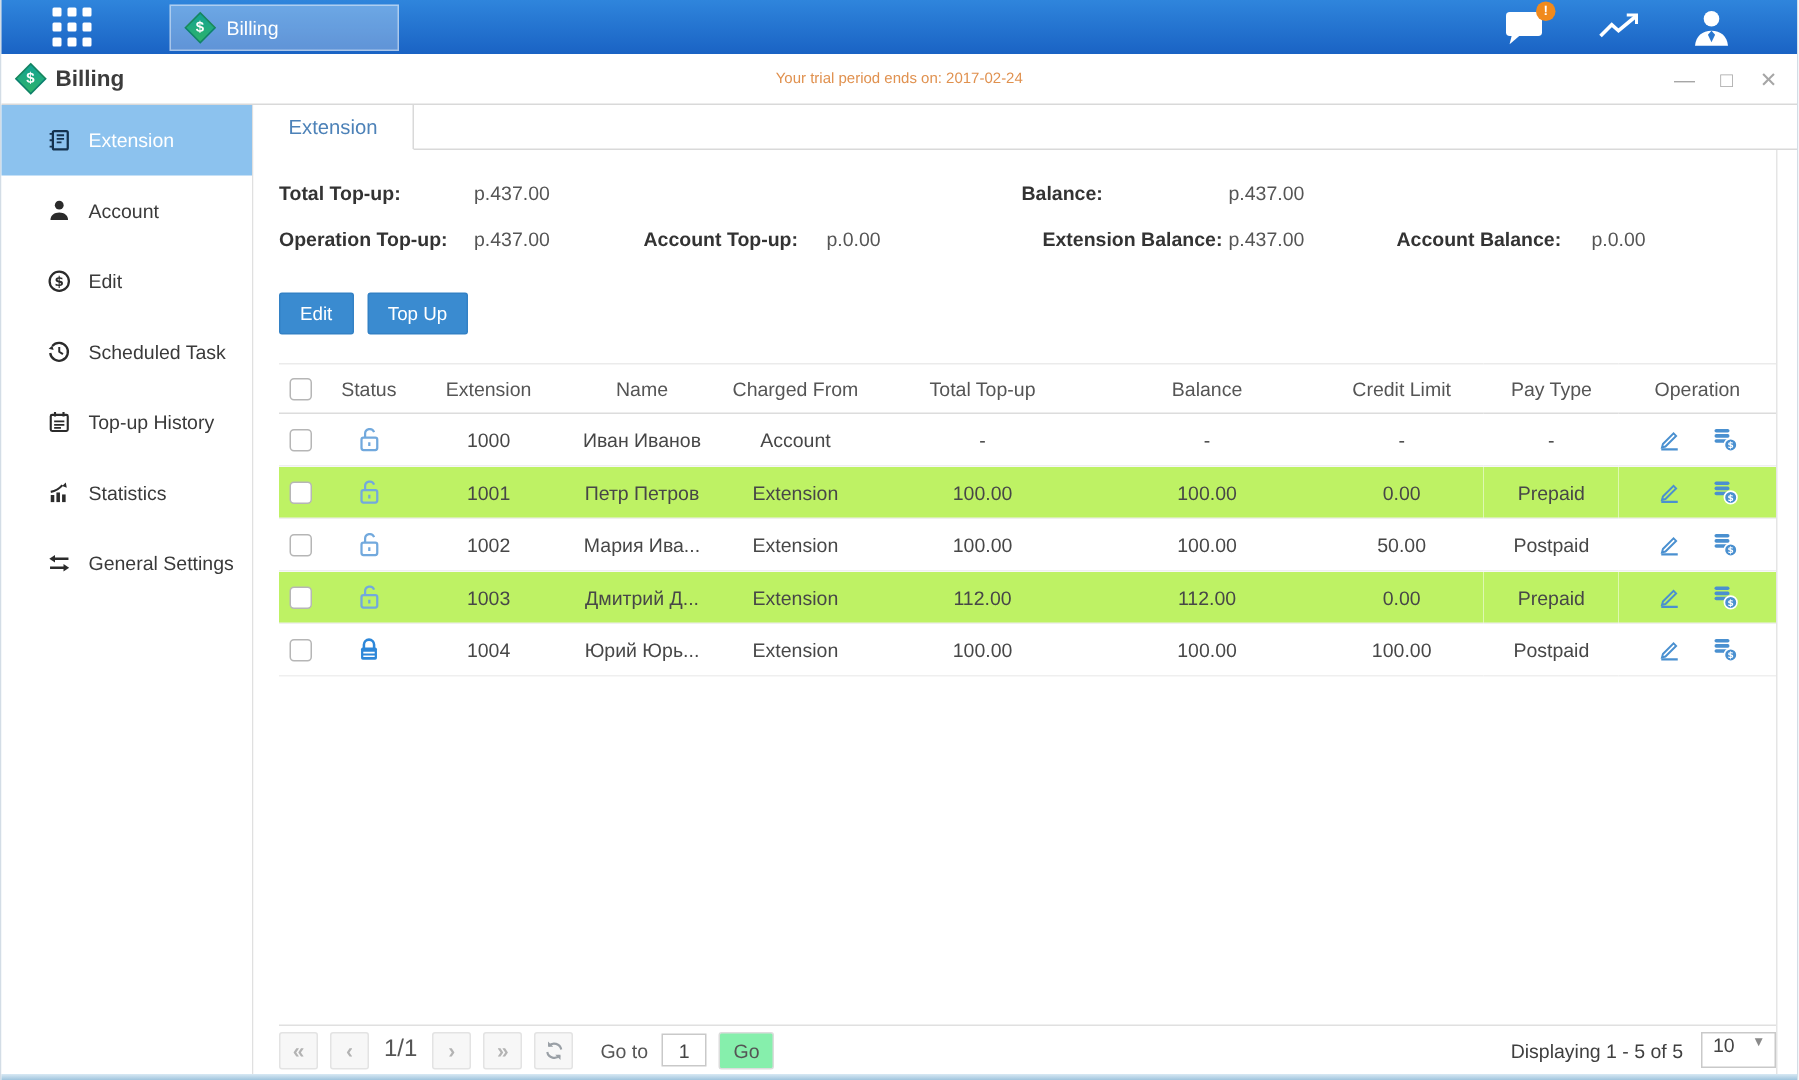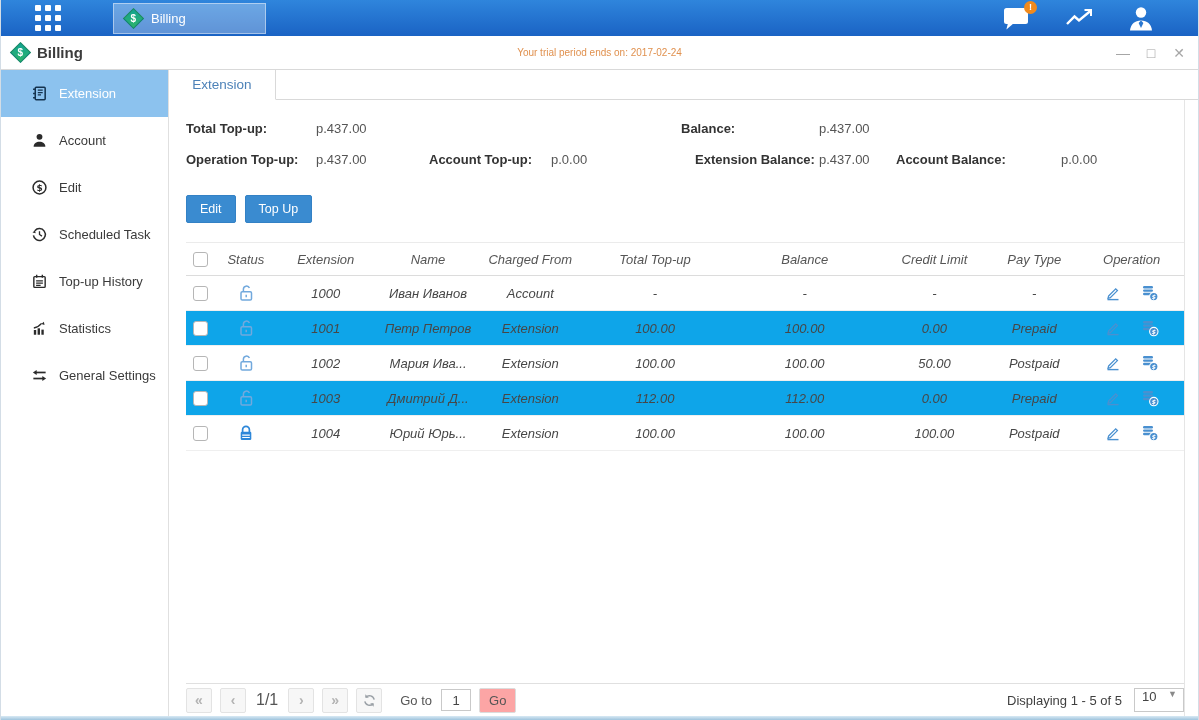--- a/index.html
+++ b/index.html
@@ -52,45 +52,45 @@
   .panel { position:absolute; top:30px; left:17px; right:13px; bottom:0; border-right:1px solid #e5e5e5; }
 
   .stat { position:absolute; font-size:13px; white-space:nowrap; }
   .stat.lbl { font-weight:bold; color:#333; }
   .stat.val { color:#555; }
 
   .btn-row { position:absolute; top:95px; left:0; display:flex; gap:9px;justify-content:flex-end; }
   .btn-blue { height:28px; padding:0 13px; background:#3a8bd0; color:#fff; border:1px solid #3381c5;
     border-radius:2px; font-size:12.5px; font-family:inherit; cursor:pointer; }
 
-  .table-wrap { position:absolute; top:142px; left:0; right:0;font-style:italic; }
+  .table-wrap { position:absolute; top:142px; left:0; right:0; }
   table { width:100%; border-collapse:collapse; table-layout:fixed; }
   thead th { height:33px; font-size:13px; font-weight:normal; color:#555; text-align:center;
     border-top:1px solid #ebebeb; border-bottom:1px solid #dcdcdc; background:#fff; }
   tbody td { height:35px; font-size:13px; color:#474747; text-align:center; border-bottom:1px solid #efefef;
     overflow:hidden; white-space:nowrap; text-overflow:ellipsis; }
-  tbody tr.alt td { background:#0ea5e9; }
+  tbody tr.alt td { background:#bef264; }
   .checkbox { display:inline-block; width:15px; height:15px; border:1px solid #b6b6b6; border-radius:3px;
     background:#fff; cursor:pointer; vertical-align:middle; }
   .lock svg { width:20px; height:20px; vertical-align:middle; }
   .op-icon { display:inline-block; width:20px; height:20px; margin:0 7px; cursor:pointer; vertical-align:middle; }
   .op-icon svg { width:20px; height:20px; }
 
   
   .pagination { position:absolute; left:0; right:0; bottom:0; height:33px; border-top:1px solid #e0e0e0;
     display:flex; align-items:center; }
   .pg-btn { width:26px; height:25px; background:#f7f7f7; border:1px solid #e3e3e3; color:#b3b3b3;
     font-size:14px; font-weight:bold; display:flex; align-items:center; justify-content:center;
     cursor:pointer; margin-right:8px; border-radius:2px; }
   .pg-btn svg { width:15px; height:15px; }
   .pg-text { font-size:16px; color:#555; margin:0 10px 0 2px; }
   .goto-label { font-size:13px; color:#555; margin:0 9px 0 10px; }
   .goto-input { width:30px; height:22px; border:1px solid #c9c9c9; font-size:13px; text-align:center;
     font-family:inherit; color:#444; margin-right:8px; }
-  .go-btn { height:25px; padding:0 9px; background:#fca5a5; border:1px solid #dcdcdc; color:#555;
+  .go-btn { height:25px; padding:0 9px; background:#86efac; border:1px solid #dcdcdc; color:#555;
     font-size:13px; font-family:inherit; cursor:pointer; border-radius:2px; }
   .pg-right { margin-left:auto; display:flex; align-items:center; }
   .displaying { font-size:13px; color:#3f3f3f; margin-right:12px; }
   .page-size { width:50px; height:24px; border:1px solid #c9c9c9; background:#fff; display:flex;
     align-items:flex-start; cursor:pointer; }
   .page-size .val { flex:1; font-size:13px; color:#444; padding-left:7px; }
   .page-size .arrow { color:#8a8a8a; font-size:9px; padding-right:6px; }
 
   .window-bottom { position:absolute; bottom:0; left:0; right:0; height:4px;
     background:linear-gradient(180deg,#d8e9f4,#9fc4dd); }
@@ -242,21 +242,21 @@
       <span class="stat val" style="top:21px;left:130px">p.437.00</span>
       <span class="stat lbl" style="top:21px;left:495px">Balance:</span>
       <span class="stat val" style="top:21px;left:633px">p.437.00</span>
 
       <span class="stat lbl" style="top:52px;left:0">Operation Top-up:</span>
       <span class="stat val" style="top:52px;left:130px">p.437.00</span>
       <span class="stat lbl" style="top:52px;left:243px">Account Top-up:</span>
       <span class="stat val" style="top:52px;left:365px">p.0.00</span>
       <span class="stat lbl" style="top:52px;left:509px">Extension Balance:</span>
       <span class="stat val" style="top:52px;left:633px">p.437.00</span>
-      <span class="stat lbl" style="top:52px;left:710px">Account Balance:</span>
+      <span class="stat lbl" style="top:52px;left:745px">Account Balance:</span>
       <span class="stat val" style="top:52px;left:875px">p.0.00</span>
 
       <div class="btn-row">
         <button class="btn-blue">Edit</button>
         <button class="btn-blue">Top Up</button>
       </div>
 
       <div class="table-wrap">
         <table>
           <colgroup>

